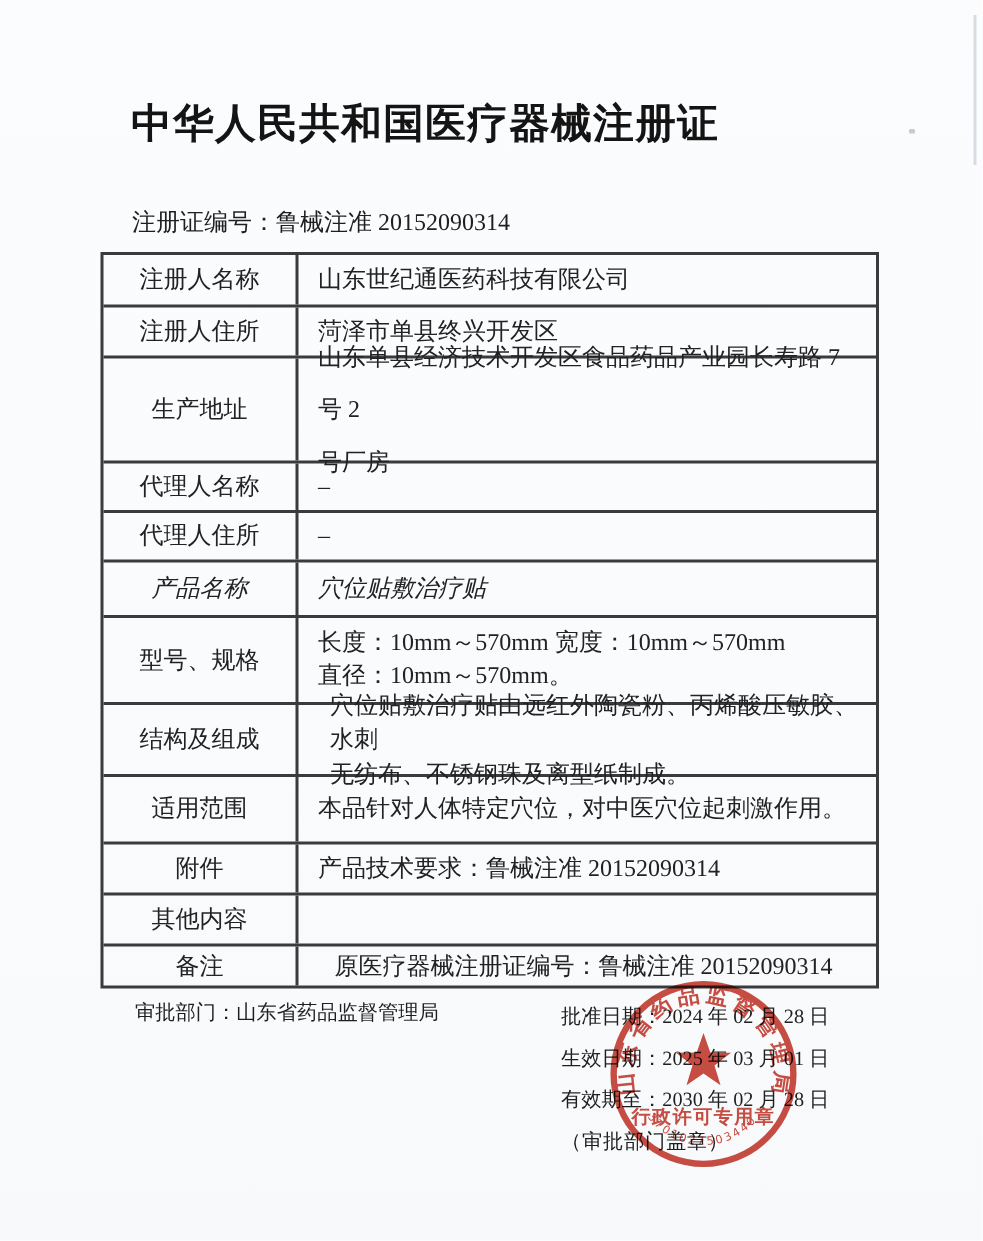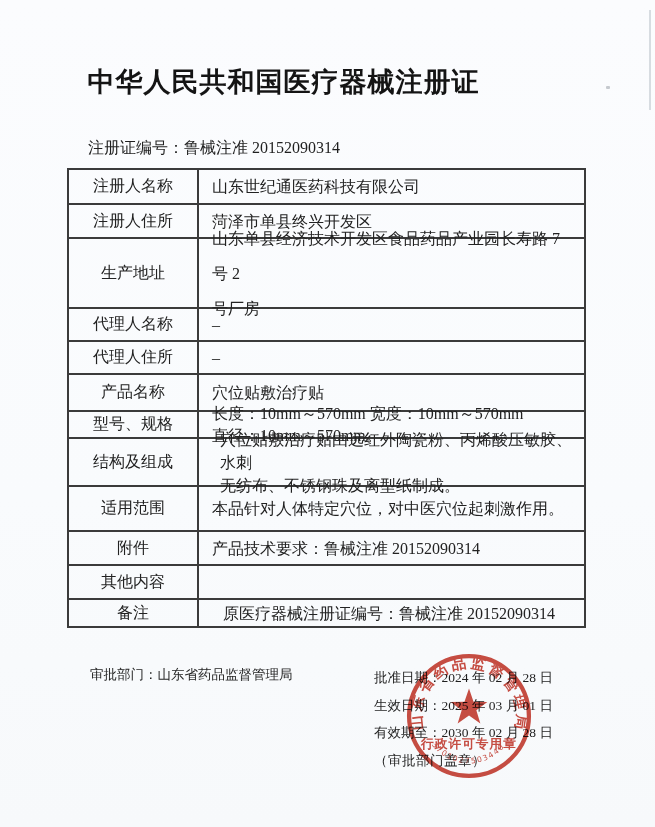--- a/index.html
+++ b/index.html
@@ -38,21 +38,21 @@
     display: flex; align-items: center; justify-content: center;
     text-align: center; font-size: 16px; color: #222;
     box-sizing: border-box; padding: 0 4px;
   }
   .cell-value {
     flex: 1; display: flex; align-items: center;
     padding: 3px 8px 3px 13px; font-size: 16px; color: #222;
     white-space: pre-line; line-height: 21px; box-sizing: border-box;
   }
   .h33 { height: 33px; } .h34 { height: 34px; } .h70 { height: 70px; }
-  .h37 { height: 37px; } .h42 { height: 27px; } .h48 { height: 48px; }
+  .h37 { height: 37px; font-style: italic; } .h42 { height: 58px; } .h48 { height: 48px; }
   .h31 { height: 45px; } .h36 { height: 28px; }
   .row-address .cell-value { line-height: 35px; }
   .row-spec .cell-value { line-height: 22px; }
   .row-structure .cell-value { line-height: 23px; padding-left: 21px; }
   .row-remark .cell-value { padding-left: 24px; }
 
   .footer-left {
     position: absolute; left: 90px; top: 666px;
     font-size: 13.5px; color: #1f1f1f;
   }

